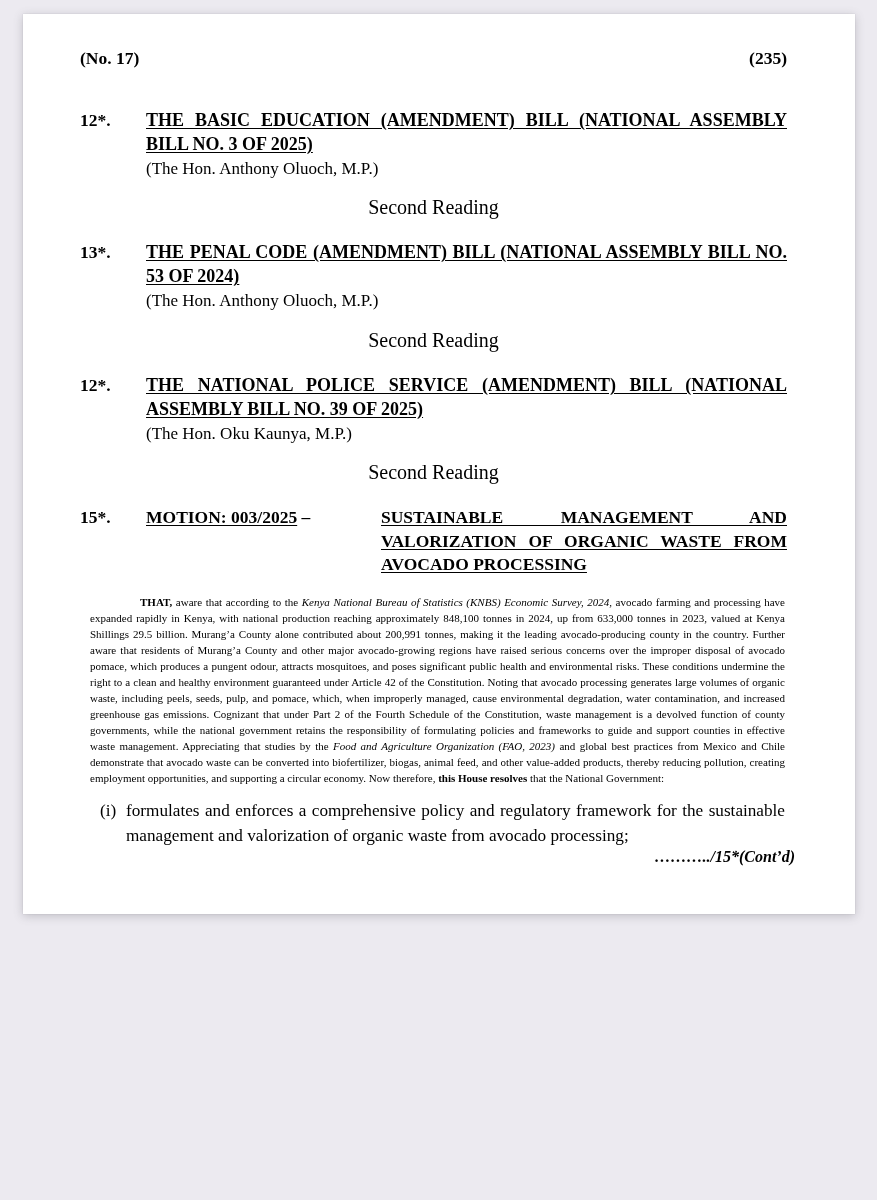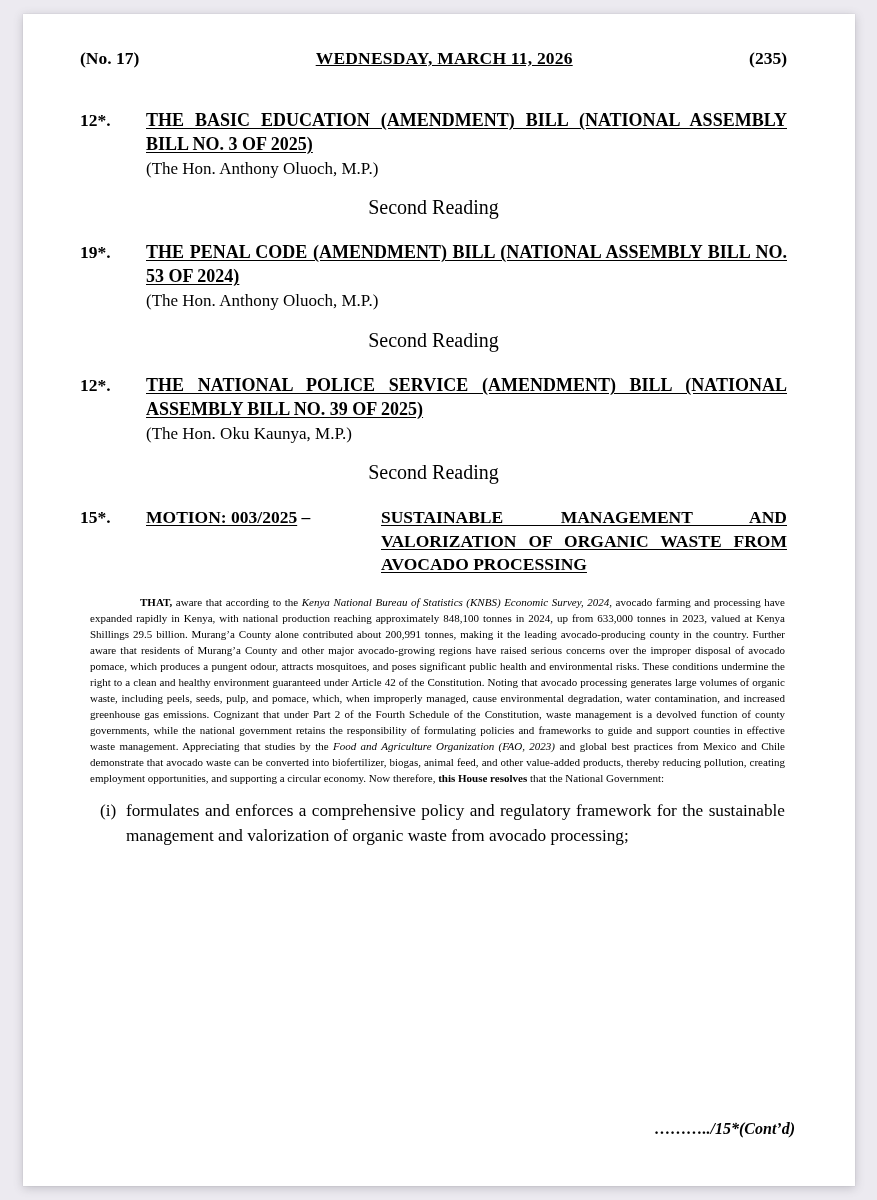--- a/index.html
+++ b/index.html
@@ -5,21 +5,21 @@
   * { box-sizing: border-box; }
   html, body {
     margin: 0; padding: 0;
     width: 877px; height: 1200px;
     background: #eceaf0;
     font-family: "Liberation Serif", serif;
   }
   #page-wrap {
     position: absolute;
     left: 23px; top: 14px;
-    width: 832px; height: 1172px;
+    width: 832px; height: 900px;
     background: #ffffff;
     box-shadow: 0 2px 9px rgba(90,88,100,0.30), 0 0 1px rgba(0,0,0,0.18);
     overflow: hidden;
   }
   #page {
     position: absolute;
     left: 0; top: 0; right: 0; bottom: 0;
     padding: 34px 68px 0 57px;
   }
 
@@ -145,35 +145,34 @@
   }
 </style>
 </head>
 <body>
 
 <div id="page-wrap">
   <div id="page">
 
     <div class="hdr">
       <div class="hdr-no">(No. 17)</div>
-      <div class="hdr-mid">WEDNESDAY, MARCH 11, 2026</div>
       <div class="hdr-pg">(235)</div>
     </div>
 
     <div class="item">
       <div class="item-num">12*.</div>
       <div class="item-body">
         <div class="bill-title">THE BASIC EDUCATION (AMENDMENT) BILL (NATIONAL ASSEMBLY BILL NO. 3 OF 2025)</div>
         <div class="sponsor">(The Hon. Anthony Oluoch, M.P.)</div>
       </div>
     </div>
     <div class="reading">Second Reading</div>
 
     <div class="item">
-      <div class="item-num">19*.</div>
+      <div class="item-num">13*.</div>
       <div class="item-body">
         <div class="bill-title">THE PENAL CODE (AMENDMENT) BILL (NATIONAL ASSEMBLY BILL NO. 53 OF 2024)</div>
         <div class="sponsor">(The Hon. Anthony Oluoch, M.P.)</div>
       </div>
     </div>
     <div class="reading">Second Reading</div>
 
     <div class="item">
       <div class="item-num">12*.</div>
       <div class="item-body">

